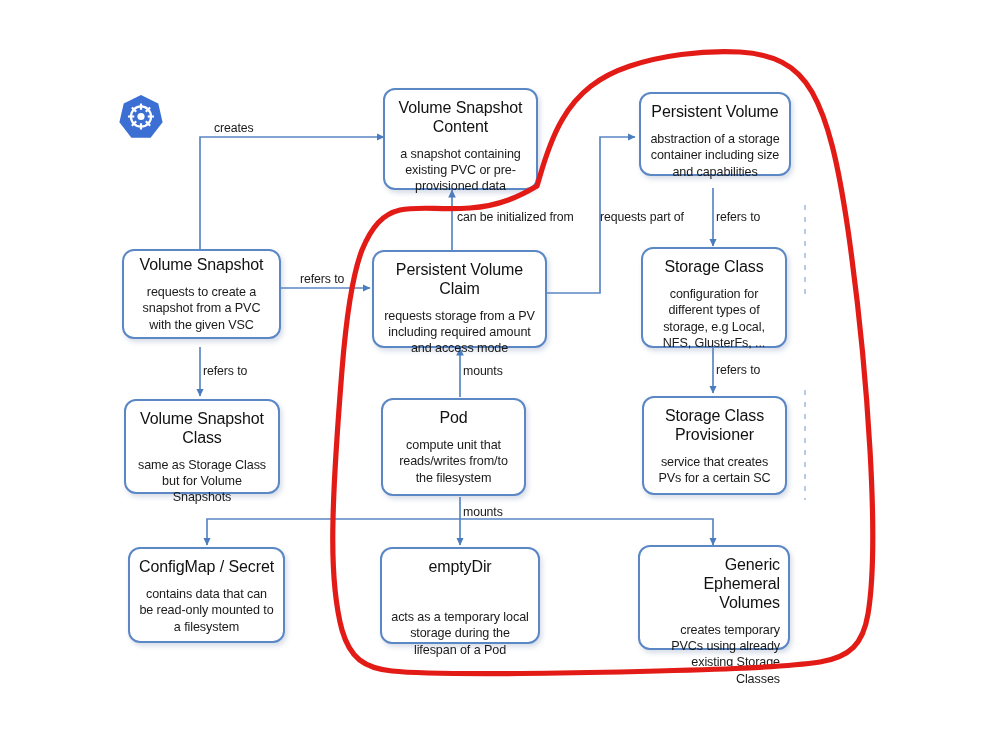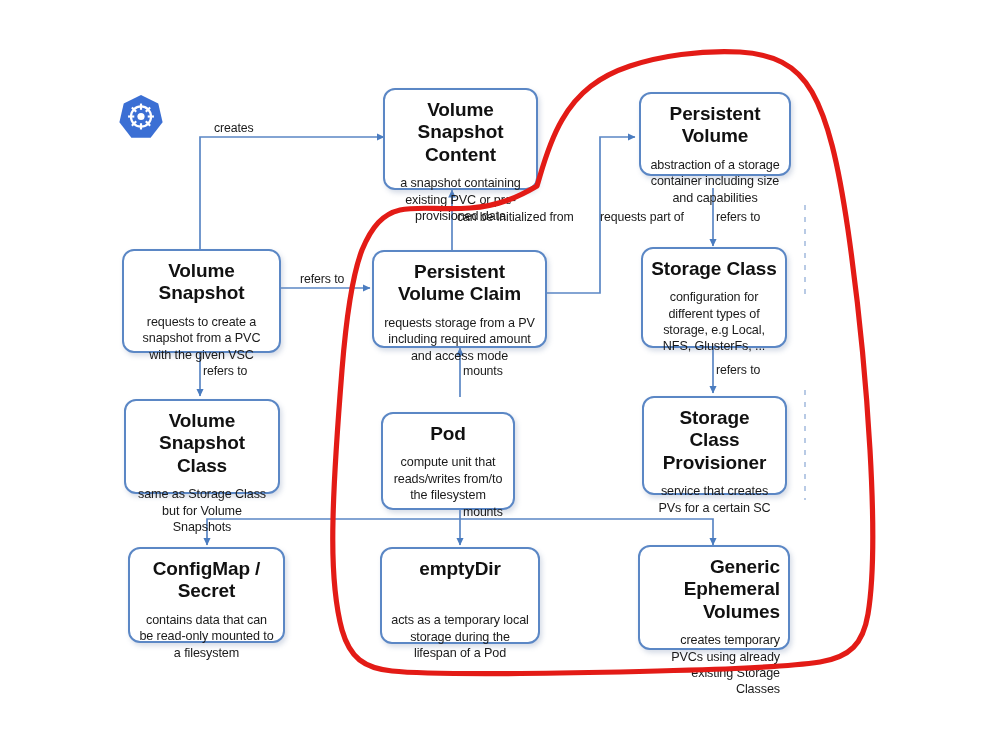--- a/index.html
+++ b/index.html
@@ -25,22 +25,22 @@
     background: #ffffff;
     box-shadow: 2px 3px 5px rgba(120,140,175,0.30);
     display: flex;
     flex-direction: column;
     align-items: center;
     justify-content: flex-start;
     padding: 9px 8px 8px 8px;
     text-align: center;
   }
   .node-title {
-    font-size: 19px;
-    font-weight: bold;
+    font-size: 16px;
+    font-weight: normal;
     color: #111111;
     line-height: 1.18;
     letter-spacing: -0.1px;
   }
   .node-desc {
     margin-top: 9px;
     font-size: 12.6px;
     color: #1a1a1a;
     line-height: 1.30;
     letter-spacing: -0.1px;
@@ -137,41 +137,41 @@
   <div class="node" style="left:383px; top:88px; width:155px; height:102px;">
     <div class="node-title">Volume Snapshot Content</div>
     <div class="node-desc">a snapshot containing existing PVC or pre-provisioned data</div>
   </div>
 
   <div class="node" style="left:639px; top:92px; width:152px; height:84px;">
     <div class="node-title">Persistent Volume</div>
     <div class="node-desc">abstraction of a storage container including size and capabilities</div>
   </div>
 
-  <div class="node" style="left:122px; top:249px; width:159px; height:104px;">
+  <div class="node" style="left:122px; top:249px; width:159px; height:90px;justify-content:center;">
     <div class="node-title">Volume Snapshot</div>
     <div class="node-desc">requests to create a snapshot from a PVC with the given VSC</div>
   </div>
 
   <div class="node" style="left:372px; top:250px; width:175px; height:98px;">
     <div class="node-title">Persistent Volume Claim</div>
     <div class="node-desc">requests storage from a PV including required amount and access mode</div>
   </div>
 
   <div class="node" style="left:641px; top:247px; width:146px; height:101px;">
     <div class="node-title">Storage Class</div>
     <div class="node-desc">configuration for different types of storage, e.g Local, NFS, GlusterFs, ...</div>
   </div>
 
   <div class="node" style="left:124px; top:399px; width:156px; height:95px;">
     <div class="node-title">Volume Snapshot Class</div>
     <div class="node-desc">same as Storage Class but for Volume Snapshots</div>
   </div>
 
-  <div class="node" style="left:381px; top:412px; width:134px; height:98px;text-align:center;">
+  <div class="node" style="left:381px; top:398px; width:145px; height:98px;text-align:center;">
     <div class="node-title">Pod</div>
     <div class="node-desc">compute unit that reads/writes from/to the filesystem</div>
   </div>
 
   <div class="node" style="left:128px; top:547px; width:157px; height:96px;">
     <div class="node-title">ConfigMap / Secret</div>
     <div class="node-desc">contains data that can be read-only mounted to a filesystem</div>
   </div>
 
   <div class="node" style="left:642px; top:396px; width:145px; height:99px;">

